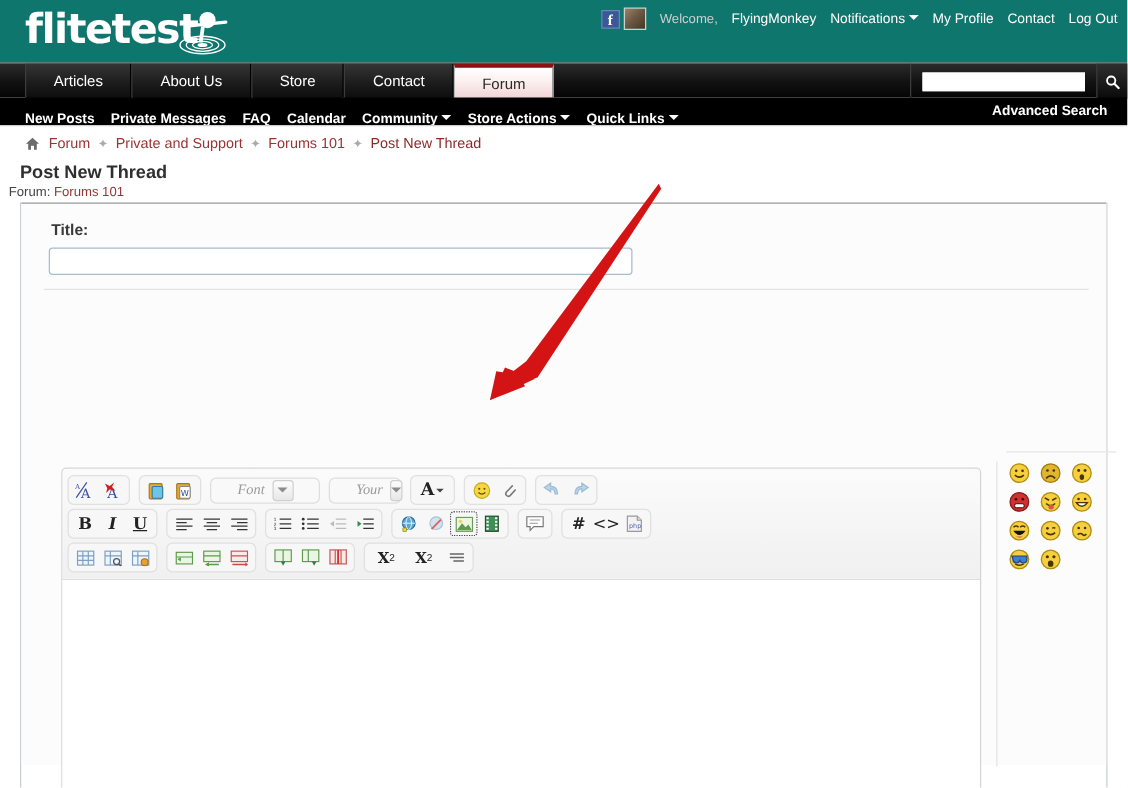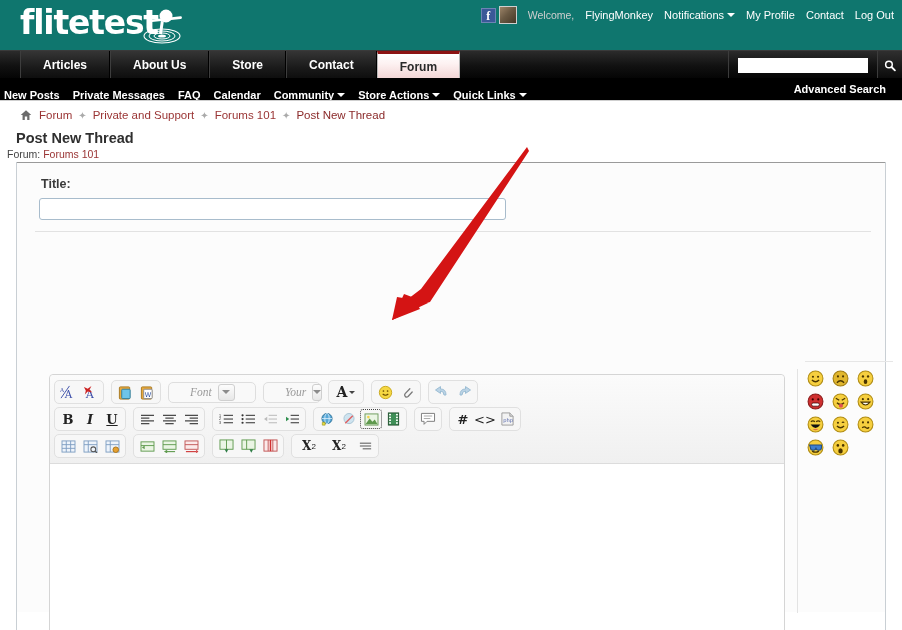--- a/index.html
+++ b/index.html
@@ -78,21 +78,21 @@
     background: linear-gradient(to bottom,#2b2b2b 0%, #111111 55%, #050505 100%);
     border-top: 1px solid #3a3a3a;
   }
   .navtabs { position: absolute; left: 20px; top: 0; display: flex; height: 28px; }
   .navtab {
     display: flex; align-items: center; justify-content: center;
     padding: 0 22px;
     height: 28px;
     color: #ffffff;
     font-size: 12px;
-    font-weight: bold;
+    font-weight: normal;
     text-decoration: none;
     border-left: 1px solid #3d3d3d;
     border-right: 1px solid #000;
     background: linear-gradient(to bottom,#353535 0%, #1a1a1a 60%, #0d0d0d 100%);
   }
   .navtab.active {
     background: linear-gradient(to bottom,#ffffff 0%, #fdf1f1 40%, #f2d4d4 100%);
     color: #2a2a2a;
     border-top: 3px solid #8c1111;
     border-left: 1px solid #b9b9b9;
@@ -121,21 +121,21 @@
     cursor: pointer;
   }
 
   
   .subnav {
     position: relative;
     width: 902px; height: 22px;
     background: #000000;
     display: flex; align-items: center;
   }
-  .subnav-items { position: absolute; left: 4px; display: flex; gap: 13px; align-items: center; margin-top: 11px; }
+  .subnav-items { position: absolute; left: 20px; display: flex; gap: 13px; align-items: center; margin-top: 11px; }
   .subnav a {
     color: #ffffff; font-size: 11px; font-weight: bold;
     text-decoration: none; white-space: nowrap;
   }
   .subnav .adv {
     position: absolute; right: 16px;
     color: #ffffff; font-size: 11px; font-weight: bold; text-decoration: none;
   }
 
   

